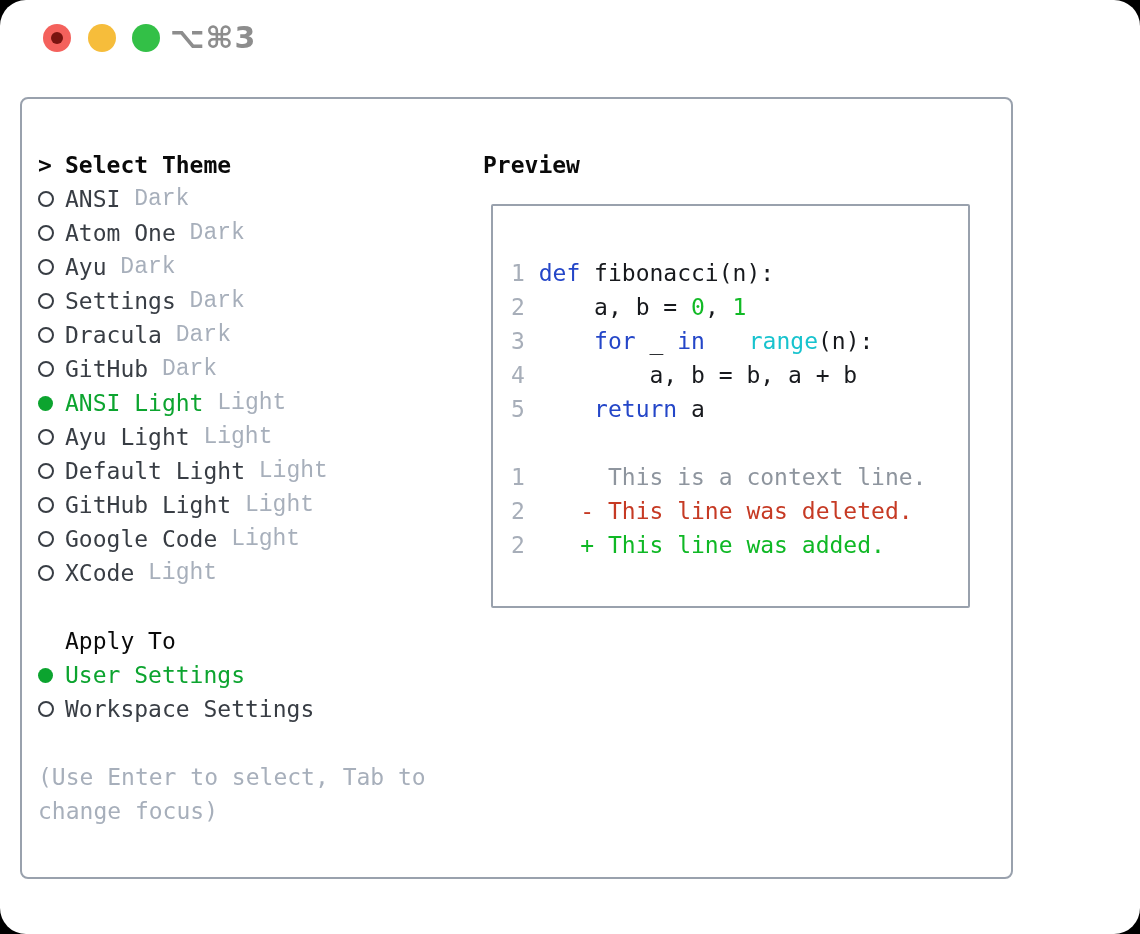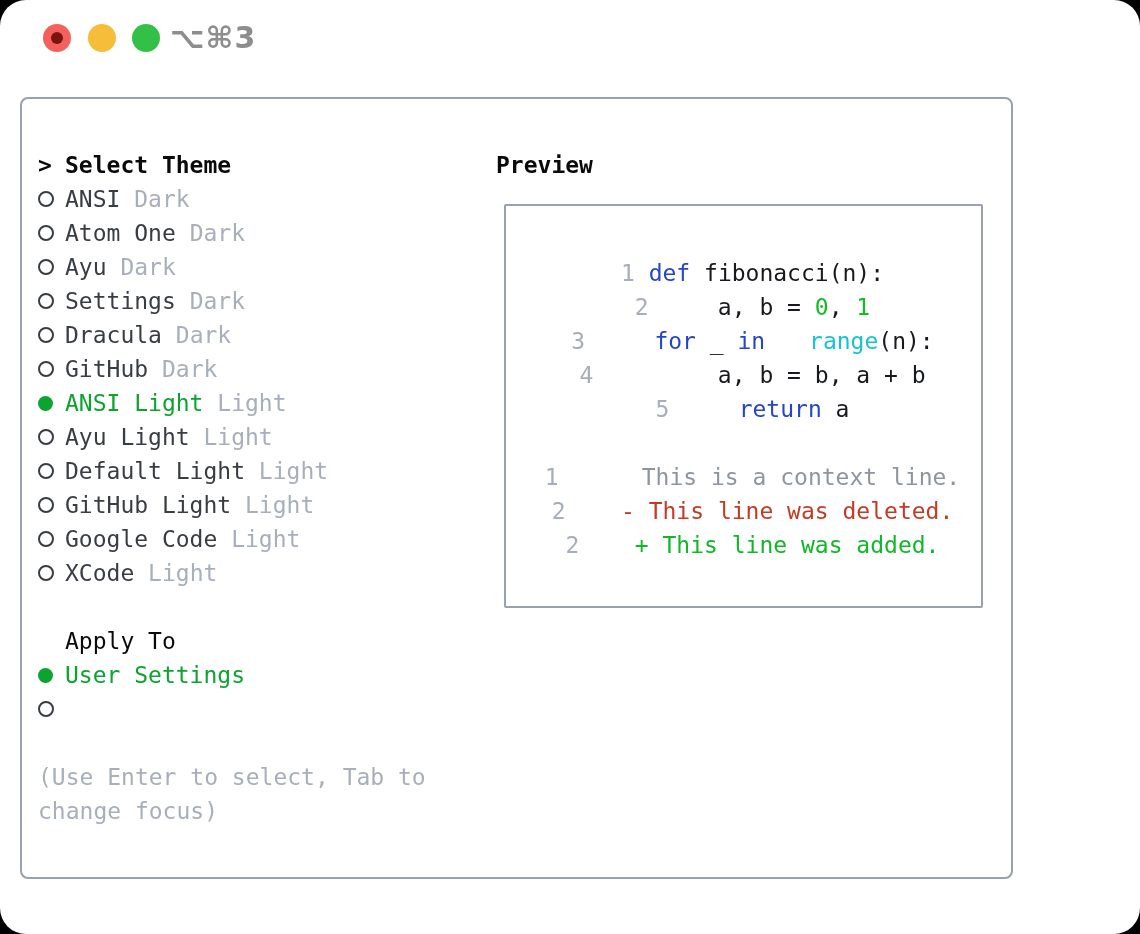--- a/index.html
+++ b/index.html
@@ -16,39 +16,39 @@
   .tl.green{left:132px;background:var(--traffic-green);}
   .tl-dot{width:12px;height:12px;border-radius:50%;background:var(--traffic-red-dot);}
   .shortcut{position:absolute;left:170px;top:20px;font-family:"DejaVu Sans","Liberation Sans",sans-serif;
             font-size:30px;font-weight:700;color:var(--shortcut-gray);letter-spacing:1px;}
 
   
   .panel{position:absolute;left:20px;top:97px;width:993px;height:782px;box-sizing:border-box;
          border:2px solid var(--border-gray);border-radius:8px;background:#fff;}
 
   .left{position:absolute;left:16px;top:49px;width:440px;}
-  .right{position:absolute;left:474px;top:49px;width:500px;}
+  .right{position:absolute;left:461px;top:49px;width:500px;}
 
   .row{display:flex;align-items:center;height:34px;font-size:23px;color:var(--item-text);}
   .marker{width:27px;display:inline-flex;align-items:center;flex:0 0 27px;}
   .caret{font-weight:700;color:var(--header-text);}
   .dot-open{width:12px;height:12px;border:2.5px solid var(--item-text);border-radius:50%;}
   .dot-filled{width:15px;height:15px;border-radius:50%;background:var(--accent-green);}
   .hdr{font-weight:700;color:var(--header-text);}
   .hdr2{font-weight:400;color:var(--header-text);}
   .name{white-space:pre;}
-  .variant{color:var(--muted-gray);margin-left:1ch;white-space:pre;}
+  .variant{color:var(--muted-gray);margin-left:1ch;white-space:pre;font-family:Liberation Mono, monospace;}
   .item.selected .name{color:var(--accent-green);}
   .spacer{height:34px;}
   .help{width:30ch;font-size:23px;line-height:34px;color:var(--muted-gray);}
 
   
   .preview-box{box-sizing:border-box;margin-left:8px;margin-top:22px;width:479px;height:404px;
                border:2px solid var(--border-gray);border-radius:2px;background:#fff;
-               padding:50px 0 0 18px;overflow:hidden;text-align:center;}
+               padding:50px 0 0 18px;overflow:hidden;}
   .cl{height:34px;line-height:34px;font-size:23px;white-space:pre;color:var(--code-text);}
   .ln{color:var(--line-number);}
   .tk-kw{color:var(--keyword-blue);}
   .tk-bi{color:var(--builtin-cyan);margin-left:30px;}
   .tk-num{color:var(--literal-green);}
   .tk-tx{color:var(--code-text);}
   .tk-ctx{color:var(--context-gray);}
   .tk-del{color:var(--deleted-red);}
   .tk-add{color:var(--added-green);}
 </style>
@@ -173,20 +173,21 @@
             <div class="row item selected">
               <span class="marker">
                 <span class="dot-filled"></span>
               </span>
               <span class="name">User Settings</span>
             </div>
             <div class="row item">
               <span class="marker">
                 <span class="dot-open"></span>
               </span>
+              <span class="name">Workspace Settings</span>
             </div>
           </div>
 
         <div class="spacer"></div>
 
         <div class="help">(Use Enter to select, Tab to change focus)</div>
       </div>
 
       <div class="right">
         <div class="row">

